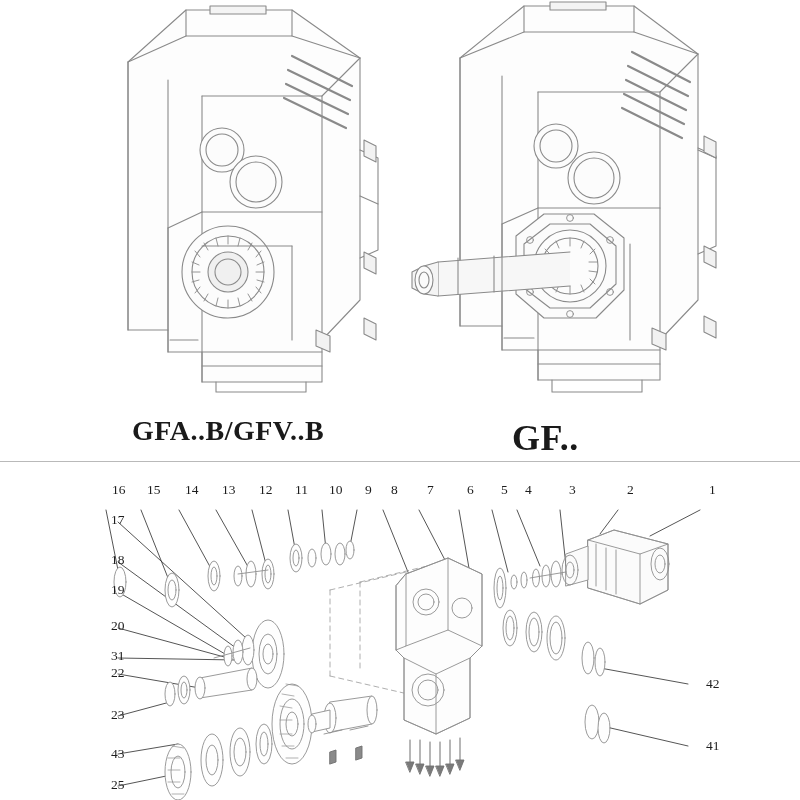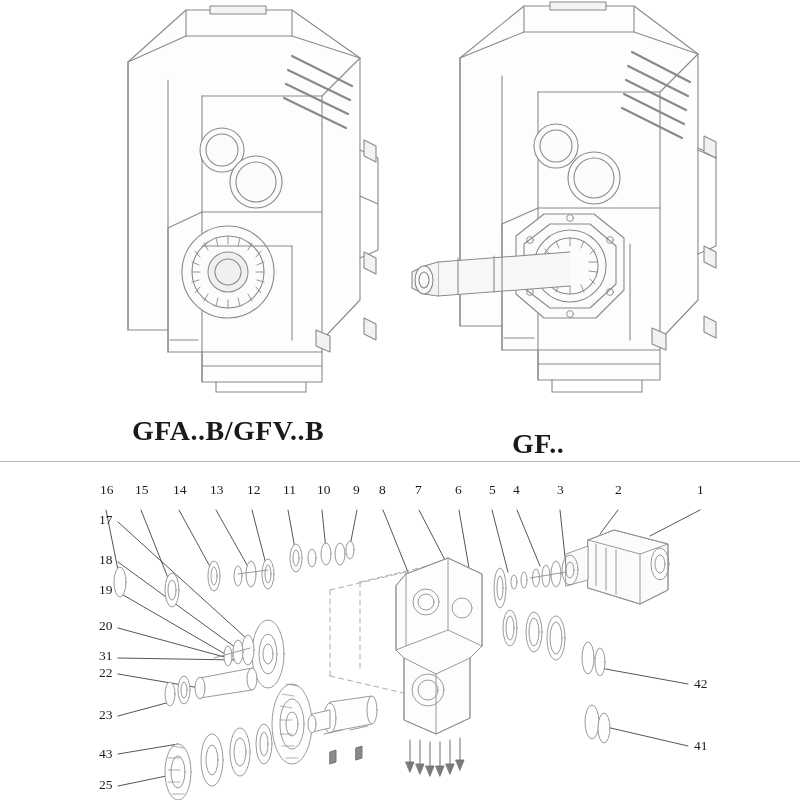--- a/index.html
+++ b/index.html
@@ -45,22 +45,22 @@
     white-space: nowrap;
   }
   #caption-left {
     left: 132px;
     top: 415px;
     font-size: 28px;
     letter-spacing: 0.5px;
   }
   #caption-right {
     left: 512px;
-    top: 428px;
-    font-size: 28px;
+    top: 417px;
+    font-size: 36px;
     letter-spacing: 0.5px;
   }
 
   
   #divider {
     position: absolute;
     left: 0;
     top: 461px;
     width: 800px;
     height: 1px;
@@ -77,20 +77,21 @@
     overflow: hidden;
   }
   #exploded svg { display: block; }
 
   .callout {
     position: absolute;
     font-family: "Liberation Serif", serif;
     font-size: 13.5px;
     color: #1d1d1d;
     white-space: nowrap;
+    margin-left: 12px;
   }
 </style>
 </head>
 <body>
 
 <div id="page">
 
   <div class="drawing-area">
 
     <div class="drawing" id="drawing-left" style="left:60px;width:330px;">

